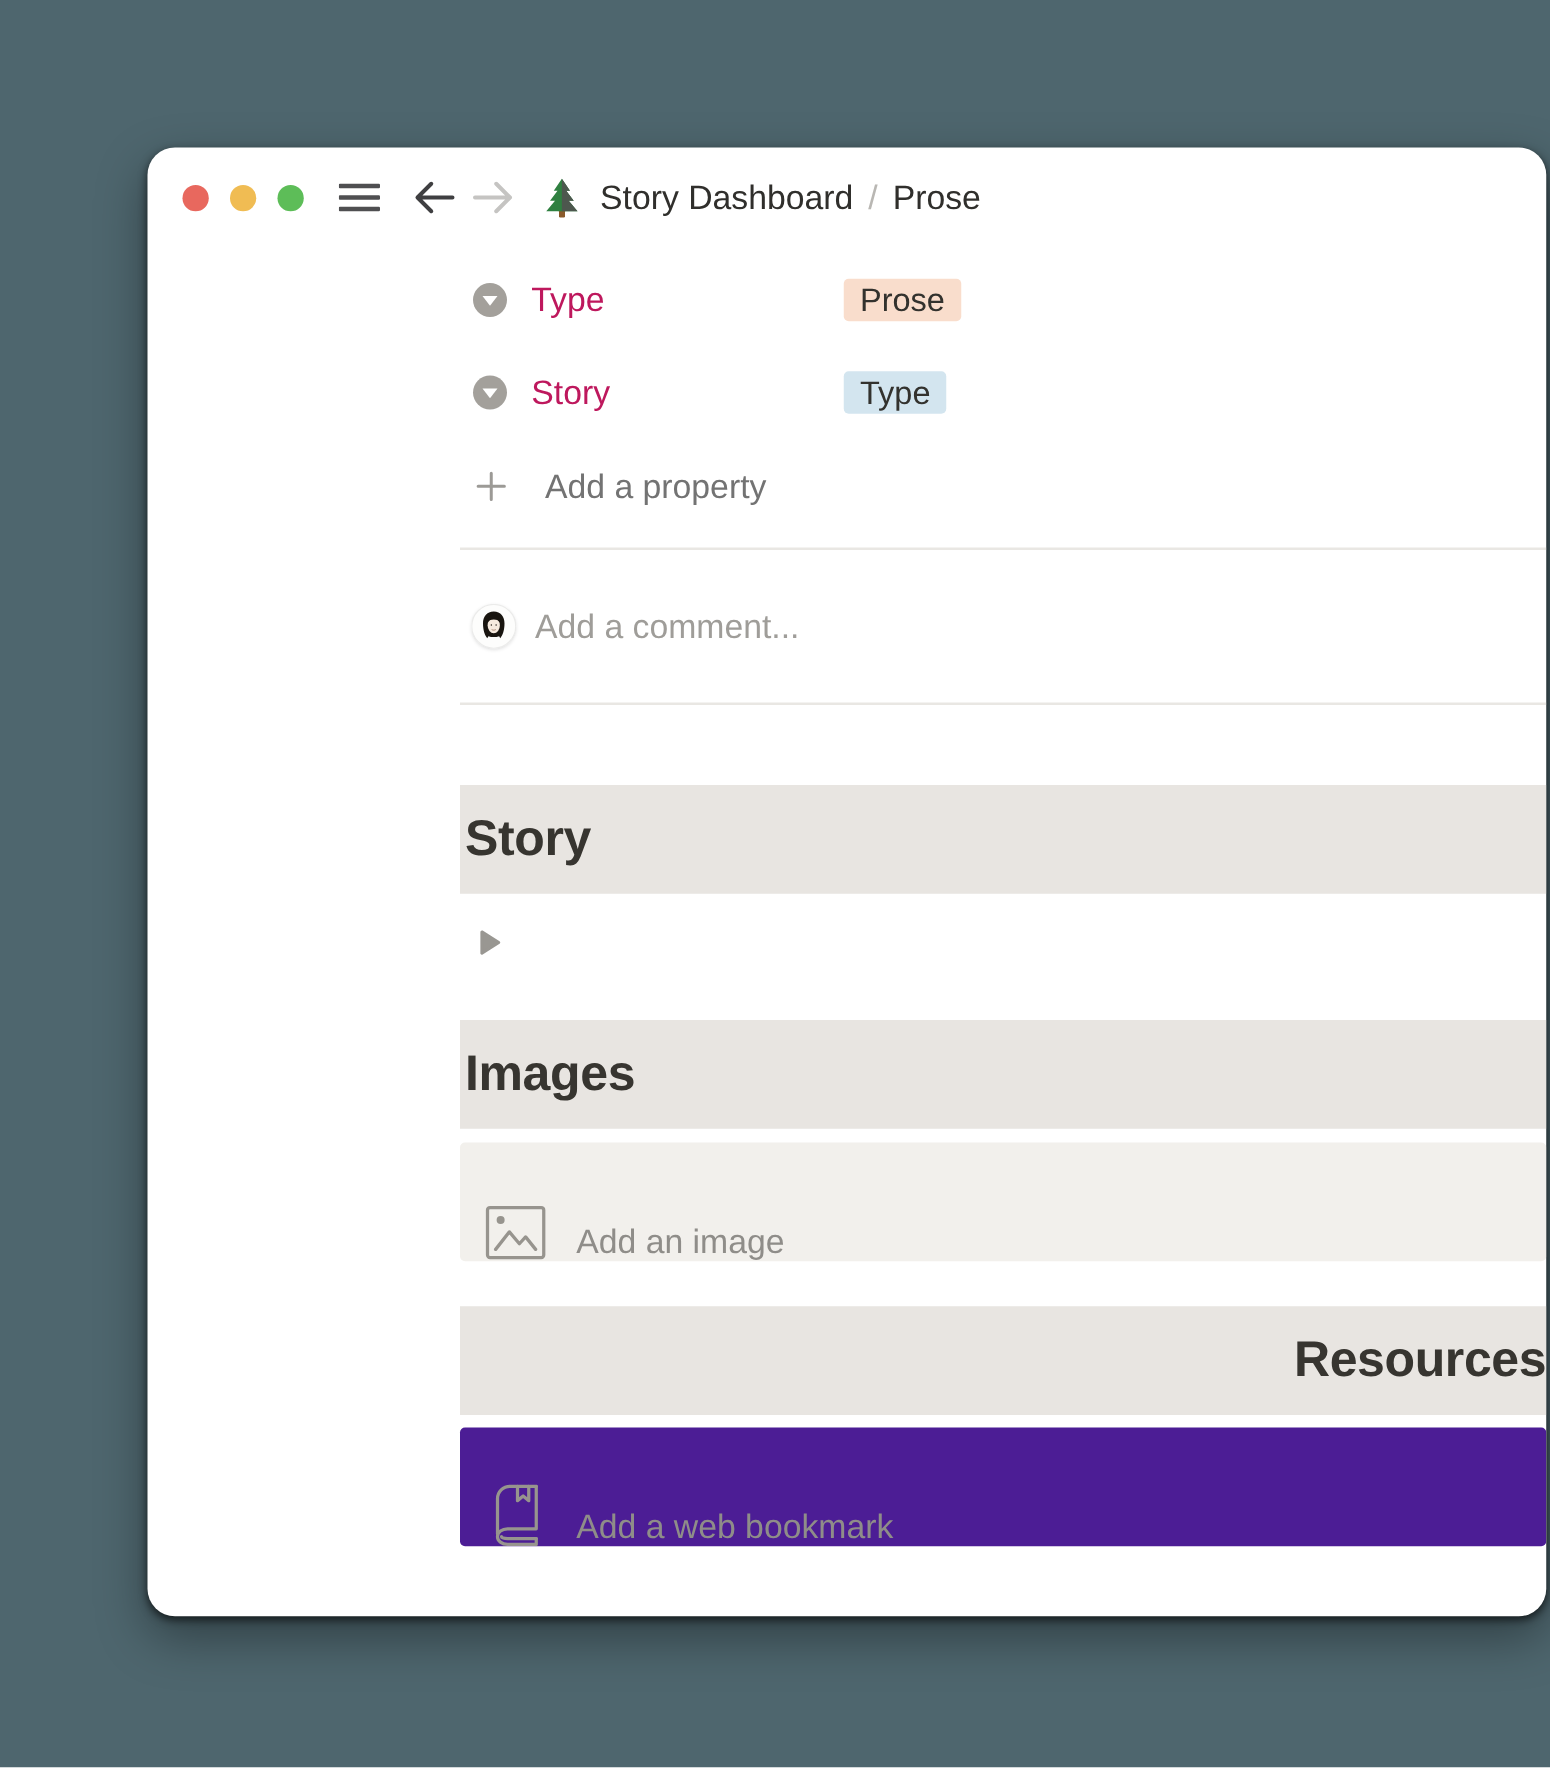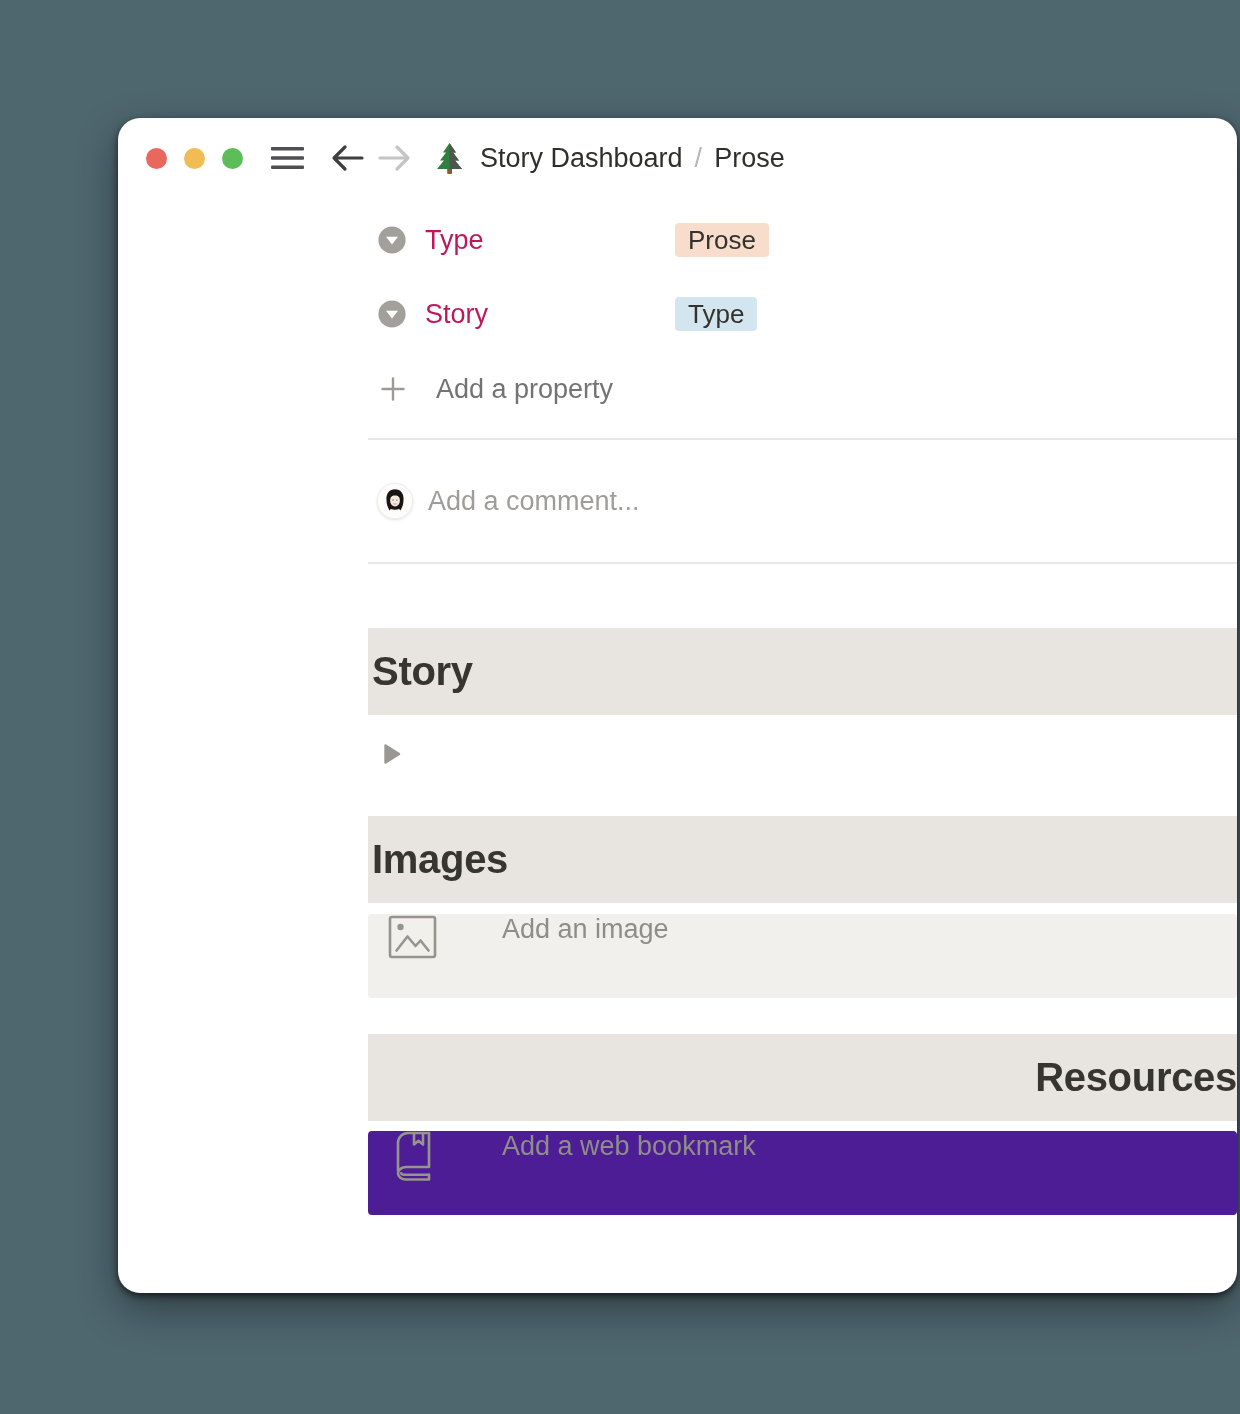--- a/index.html
+++ b/index.html
@@ -45,22 +45,22 @@
   .comment-placeholder{margin-left:15px;font-size:27px;color:#9f9d99;}
   
   .section-heading{height:87px;display:flex;align-items:center;padding-left:4px;
     font-size:40px;font-weight:bold;color:#373530;letter-spacing:-.3px;}
   .sh-story{margin-top:64px;}
   .sh-images{margin-top:59px;}
   .sh-resources{margin-top:36px;justify-content:flex-end;}
   .toggle-row{margin-top:21px;height:36px;display:flex;align-items:center;padding-left:14px;cursor:pointer;}
   .toggle-tri{width:20px;height:22px;display:flex;}
   .toggle-label{margin-left:23px;font-size:27px;color:#403e3a;}
-  .ph-block{height:84px;border-radius:4px;display:flex;align-items:flex-start;padding-left:20px;
-    box-sizing:border-box;cursor:pointer;gap:41px;}
+  .ph-block{height:95px;border-radius:4px;display:flex;align-items:flex-end;padding-left:20px;
+    box-sizing:border-box;cursor:pointer;}
   .ph-block.img{margin-top:11px;}
   .ph-block.bm{margin-top:10px;padding-left:27px;}
   .ph-icon{display:flex;}
   .ph-label{font-size:27px;color:#8f8d89;}
   .ph-block.img .ph-label{margin-left:24px;}
   .ph-block.bm .ph-label{margin-left:28px;}
 </style>
 </head>
 <body>
 

